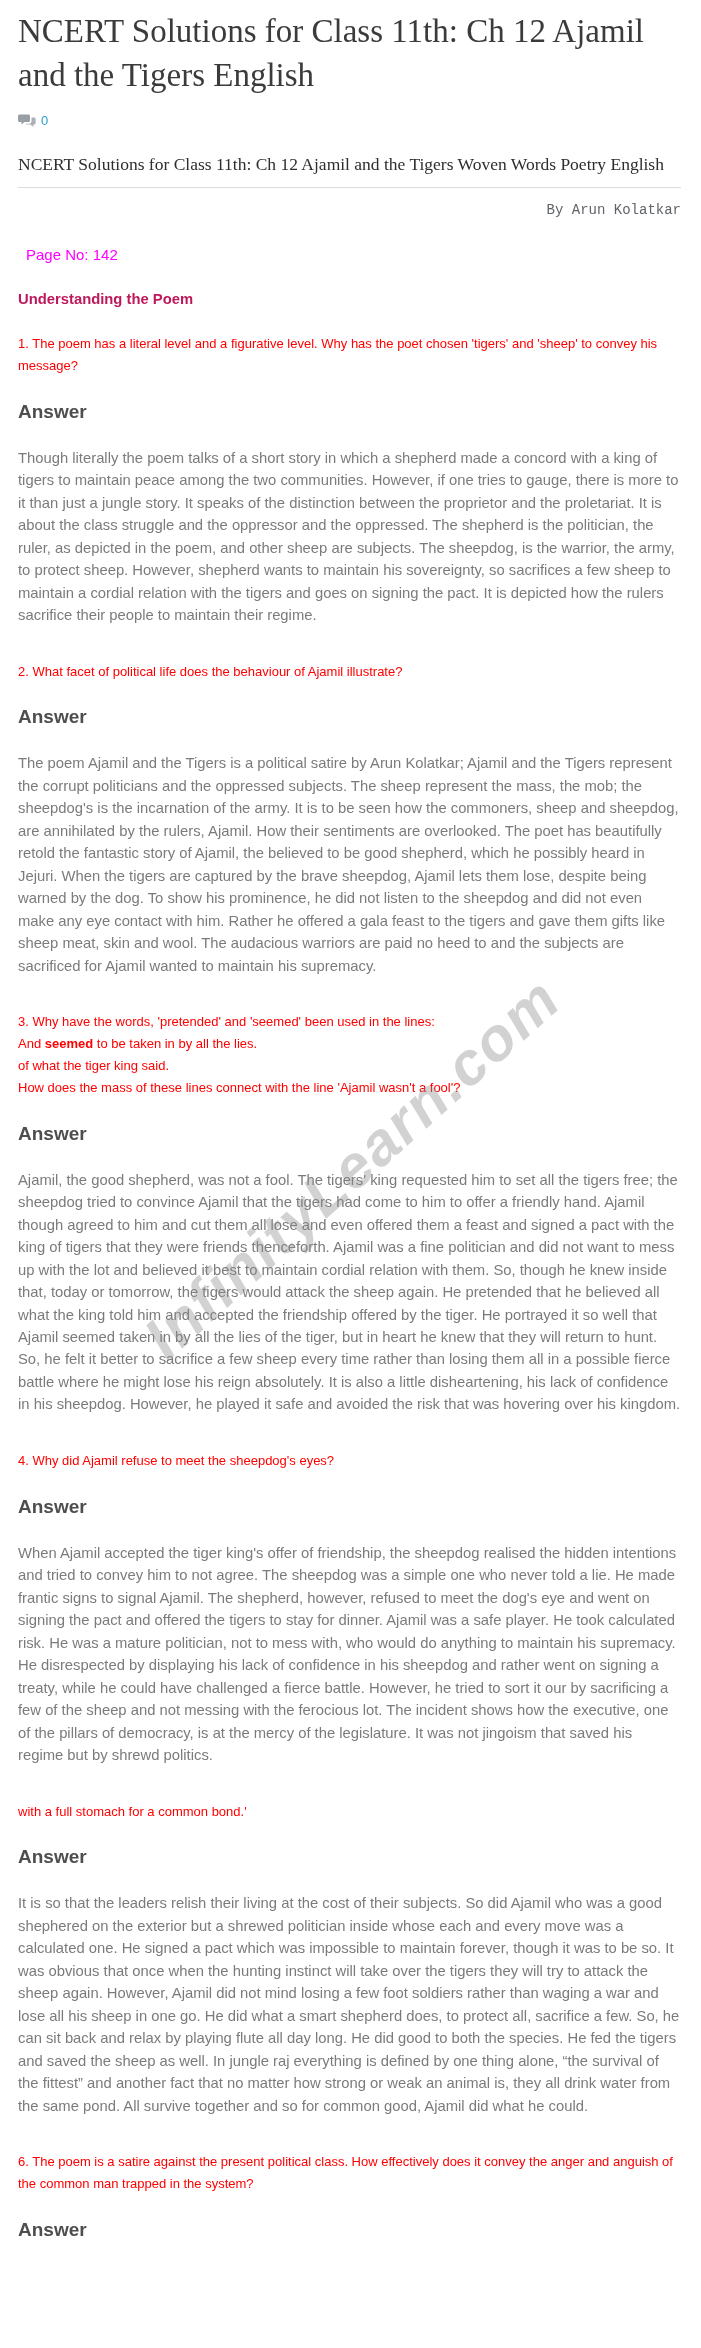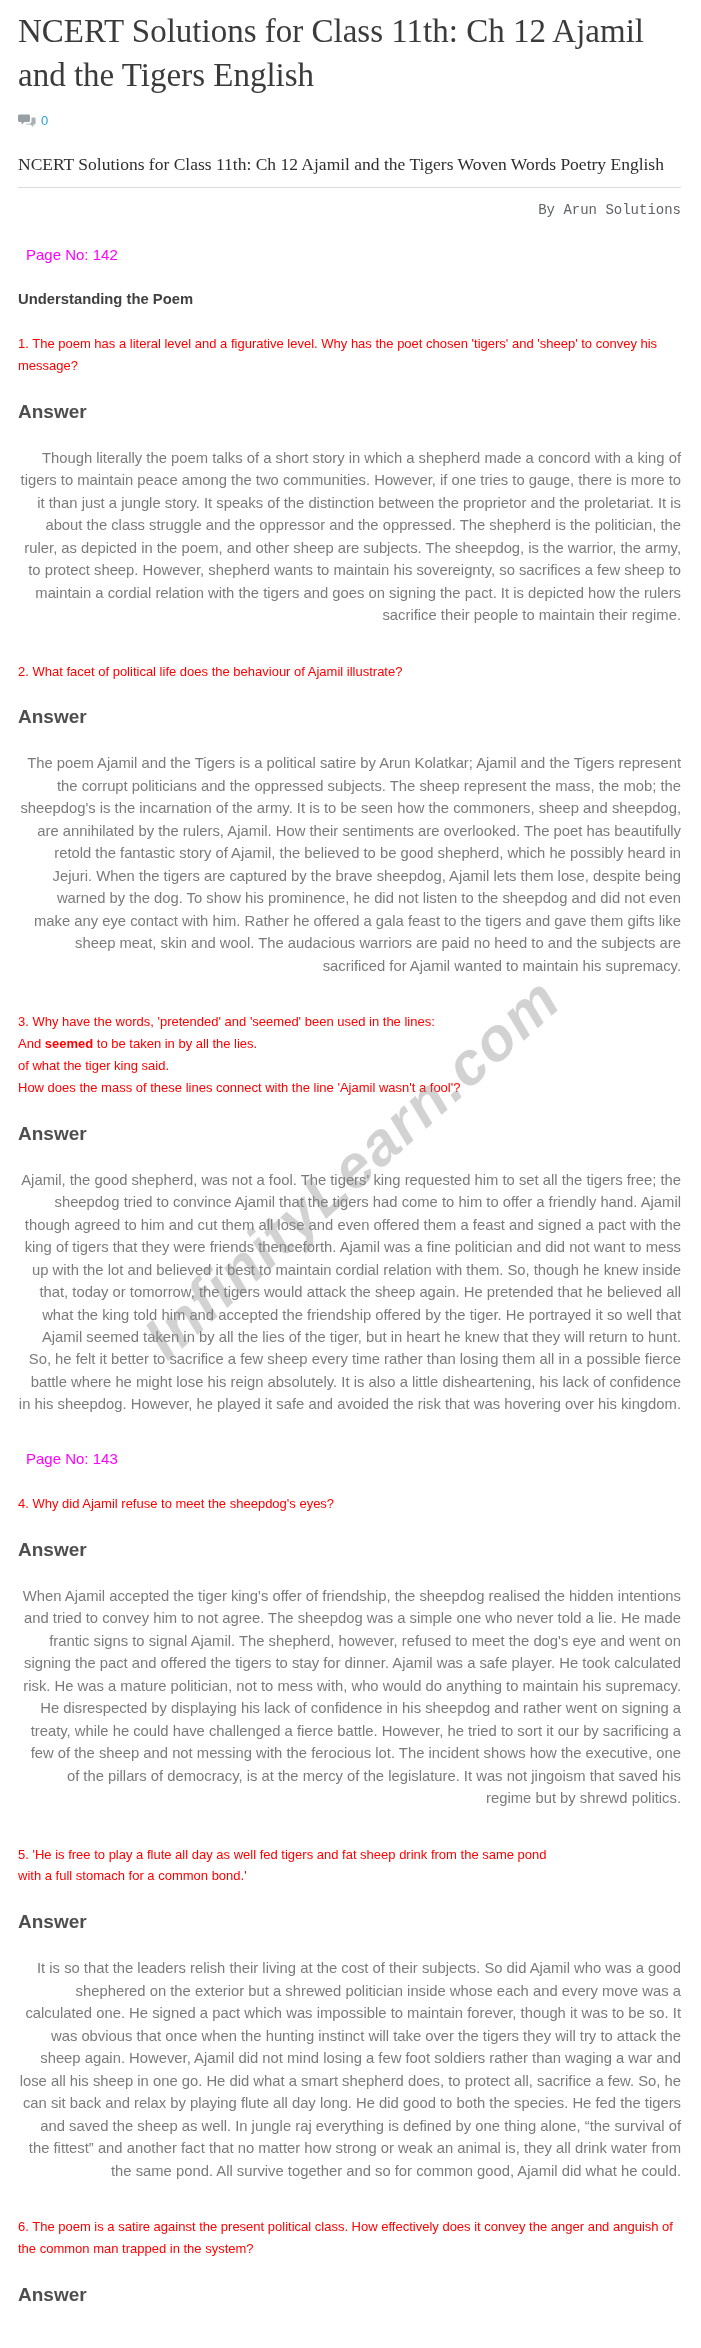--- a/index.html
+++ b/index.html
@@ -56,21 +56,21 @@
     color: #5f6368;
     text-align: right;
     margin: 0 0 28px 0;
   }
   .pageno {
     color: #ff00ff;
     font-size: 15px;
     margin: 22px 0 26px 8px;
   }
   .section-heading {
-    color: #404040;
+    color: #be185d;
     font-weight: bold;
     font-size: 14.8px;
     margin: 28px 0 26px 0;
   }
   .question {
     color: #ff0000;
     font-size: 13px;
     line-height: 1.68;
     margin: 26px 0 24px 0;
   }
@@ -79,21 +79,20 @@
     color: #4e4e4e;
     font-weight: bold;
     font-size: 19px;
     margin: 24px 0 24px 0;
   }
   .answer {
     color: #7b7b7b;
     font-size: 14.8px;
     line-height: 1.52;
     margin: 24px 0 34px 0;
-    text-align: right;
   }
   .watermark {
     position: absolute;
     left: 352px;
     top: 1168px;
     transform: translate(-50%, -50%) rotate(-42deg);
     font-size: 60px;
     font-weight: bold;
     font-style: italic;
     color: #8b8b8b;
@@ -117,21 +116,21 @@
         <path fill="#aab1b6" d="M27 7h5c1.8 0 3.2 1.4 3.2 3.2v7.6c0 1.8-1.4 3.2-3.2 3.2h-1.2v5l-6-5h-7c-1.3 0-2.5-.6-3.2-1.5h7.4c3 0 5-2.2 5-5V7z"></path>
       </svg>
     </span>
     <span class="comments-count">0</span>
   </a>
 
   <div class="post-subtitle">NCERT Solutions for Class 11th: Ch 12 Ajamil and the Tigers Woven Words Poetry English</div>
 
   <hr class="divider">
 
-  <div class="byline">By Arun Solutions</div>
+  <div class="byline">By Arun Kolatkar</div>
 
   <div class="pageno">Page No: 142</div>
 
   <div class="section-heading">Understanding the Poem</div>
 
   <p class="question">1. The poem has a literal level and a figurative level. Why has the poet chosen 'tigers' and 'sheep' to convey his message?</p>
   <p class="answer-label">Answer</p>
   <p class="answer">Though literally the poem talks of a short story in which a shepherd made a concord with a king of tigers to maintain peace among the two communities. However, if one tries to gauge, there is more to it than just a jungle story. It speaks of the distinction between the proprietor and the proletariat. It is about the class struggle and the oppressor and the oppressed. The shepherd is the politician, the ruler, as depicted in the poem, and other sheep are subjects. The sheepdog, is the warrior, the army, to protect sheep. However, shepherd wants to maintain his sovereignty, so sacrifices a few sheep to maintain a cordial relation with the tigers and goes on signing the pact. It is depicted how the rulers sacrifice their people to maintain their regime.</p>
 
   <p class="question">2. What facet of political life does the behaviour of Ajamil illustrate?</p>
@@ -140,28 +139,26 @@
 
   <div class="question">
     <div>3. Why have the words, 'pretended' and 'seemed' been used in the lines:</div>
     <div><span>And </span><b>seemed</b><span> to be taken in by all the lies.</span></div>
     <div>of what the tiger king said.</div>
     <div>How does the mass of these lines connect with the line 'Ajamil wasn't a fool'?</div>
   </div>
   <p class="answer-label">Answer</p>
   <p class="answer">Ajamil, the good shepherd, was not a fool. The tigers' king requested him to set all the tigers free; the sheepdog tried to convince Ajamil that the tigers had come to him to offer a friendly hand. Ajamil though agreed to him and cut them all lose and even offered them a feast and signed a pact with the king of tigers that they were friends thenceforth. Ajamil was a fine politician and did not want to mess up with the lot and believed it best to maintain cordial relation with them. So, though he knew inside that, today or tomorrow, the tigers would attack the sheep again. He pretended that he believed all what the king told him and accepted the friendship offered by the tiger. He portrayed it so well that Ajamil seemed taken in by all the lies of the tiger, but in heart he knew that they will return to hunt. So, he felt it better to sacrifice a few sheep every time rather than losing them all in a possible fierce battle where he might lose his reign absolutely. It is also a little disheartening, his lack of confidence in his sheepdog. However, he played it safe and avoided the risk that was hovering over his kingdom.</p>
 
-  <div class="pageno">Page No: 143</div>
 
   <p class="question">4. Why did Ajamil refuse to meet the sheepdog's eyes?</p>
   <p class="answer-label">Answer</p>
   <p class="answer">When Ajamil accepted the tiger king's offer of friendship, the sheepdog realised the hidden intentions and tried to convey him to not agree. The sheepdog was a simple one who never told a lie. He made frantic signs to signal Ajamil. The shepherd, however, refused to meet the dog's eye and went on signing the pact and offered the tigers to stay for dinner. Ajamil was a safe player. He took calculated risk. He was a mature politician, not to mess with, who would do anything to maintain his supremacy. He disrespected by displaying his lack of confidence in his sheepdog and rather went on signing a treaty, while he could have challenged a fierce battle. However, he tried to sort it our by sacrificing a few of the sheep and not messing with the ferocious lot. The incident shows how the executive, one of the pillars of democracy, is at the mercy of the legislature. It was not jingoism that saved his regime but by shrewd politics.</p>
 
   <div class="question">
-    <div>5. 'He is free to play a flute all day as well fed tigers and fat sheep drink from the same pond</div>
     <div>with a full stomach for a common bond.'</div>
   </div>
   <p class="answer-label">Answer</p>
   <p class="answer">It is so that the leaders relish their living at the cost of their subjects. So did Ajamil who was a good shephered on the exterior but a shrewed politician inside whose each and every move was a calculated one. He signed a pact which was impossible to maintain forever, though it was to be so. It was obvious that once when the hunting instinct will take over the tigers they will try to attack the sheep again. However, Ajamil did not mind losing a few foot soldiers rather than waging a war and lose all his sheep in one go. He did what a smart shepherd does, to protect all, sacrifice a few. So, he can sit back and relax by playing flute all day long. He did good to both the species. He fed the tigers and saved the sheep as well. In jungle raj everything is defined by one thing alone, “the survival of the fittest” and another fact that no matter how strong or weak an animal is, they all drink water from the same pond. All survive together and so for common good, Ajamil did what he could.</p>
 
   <p class="question">6. The poem is a satire against the present political class. How effectively does it convey the anger and anguish of the common man trapped in the system?</p>
   <p class="answer-label">Answer</p>
 
   <div class="watermark">InfinityLearn.com</div>
 

